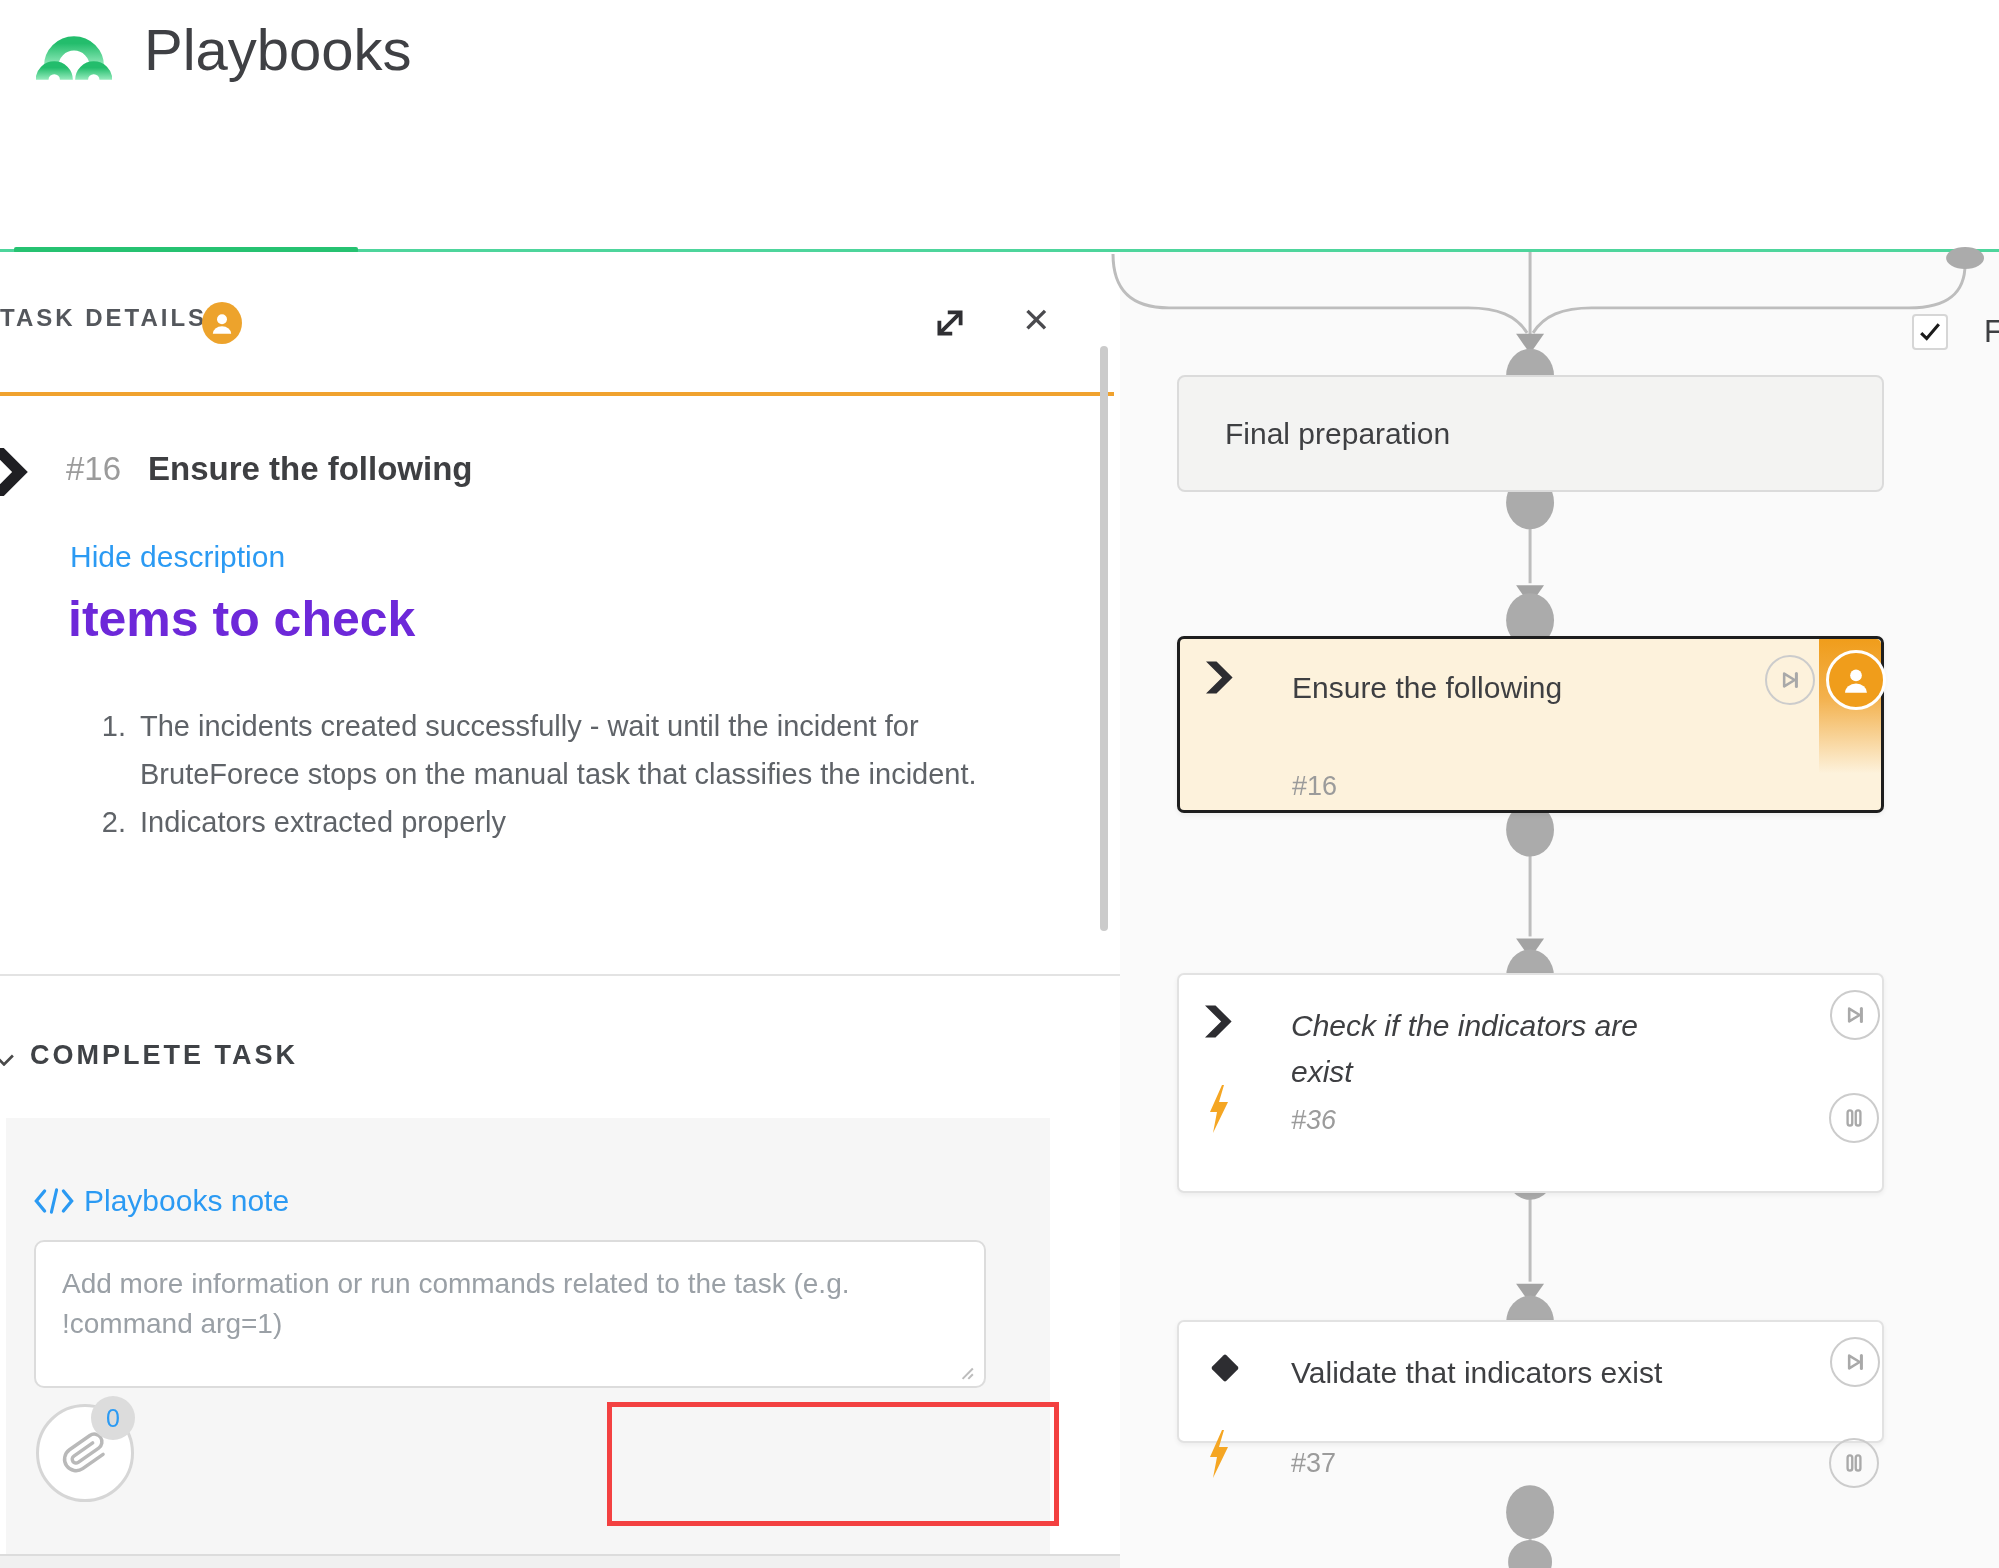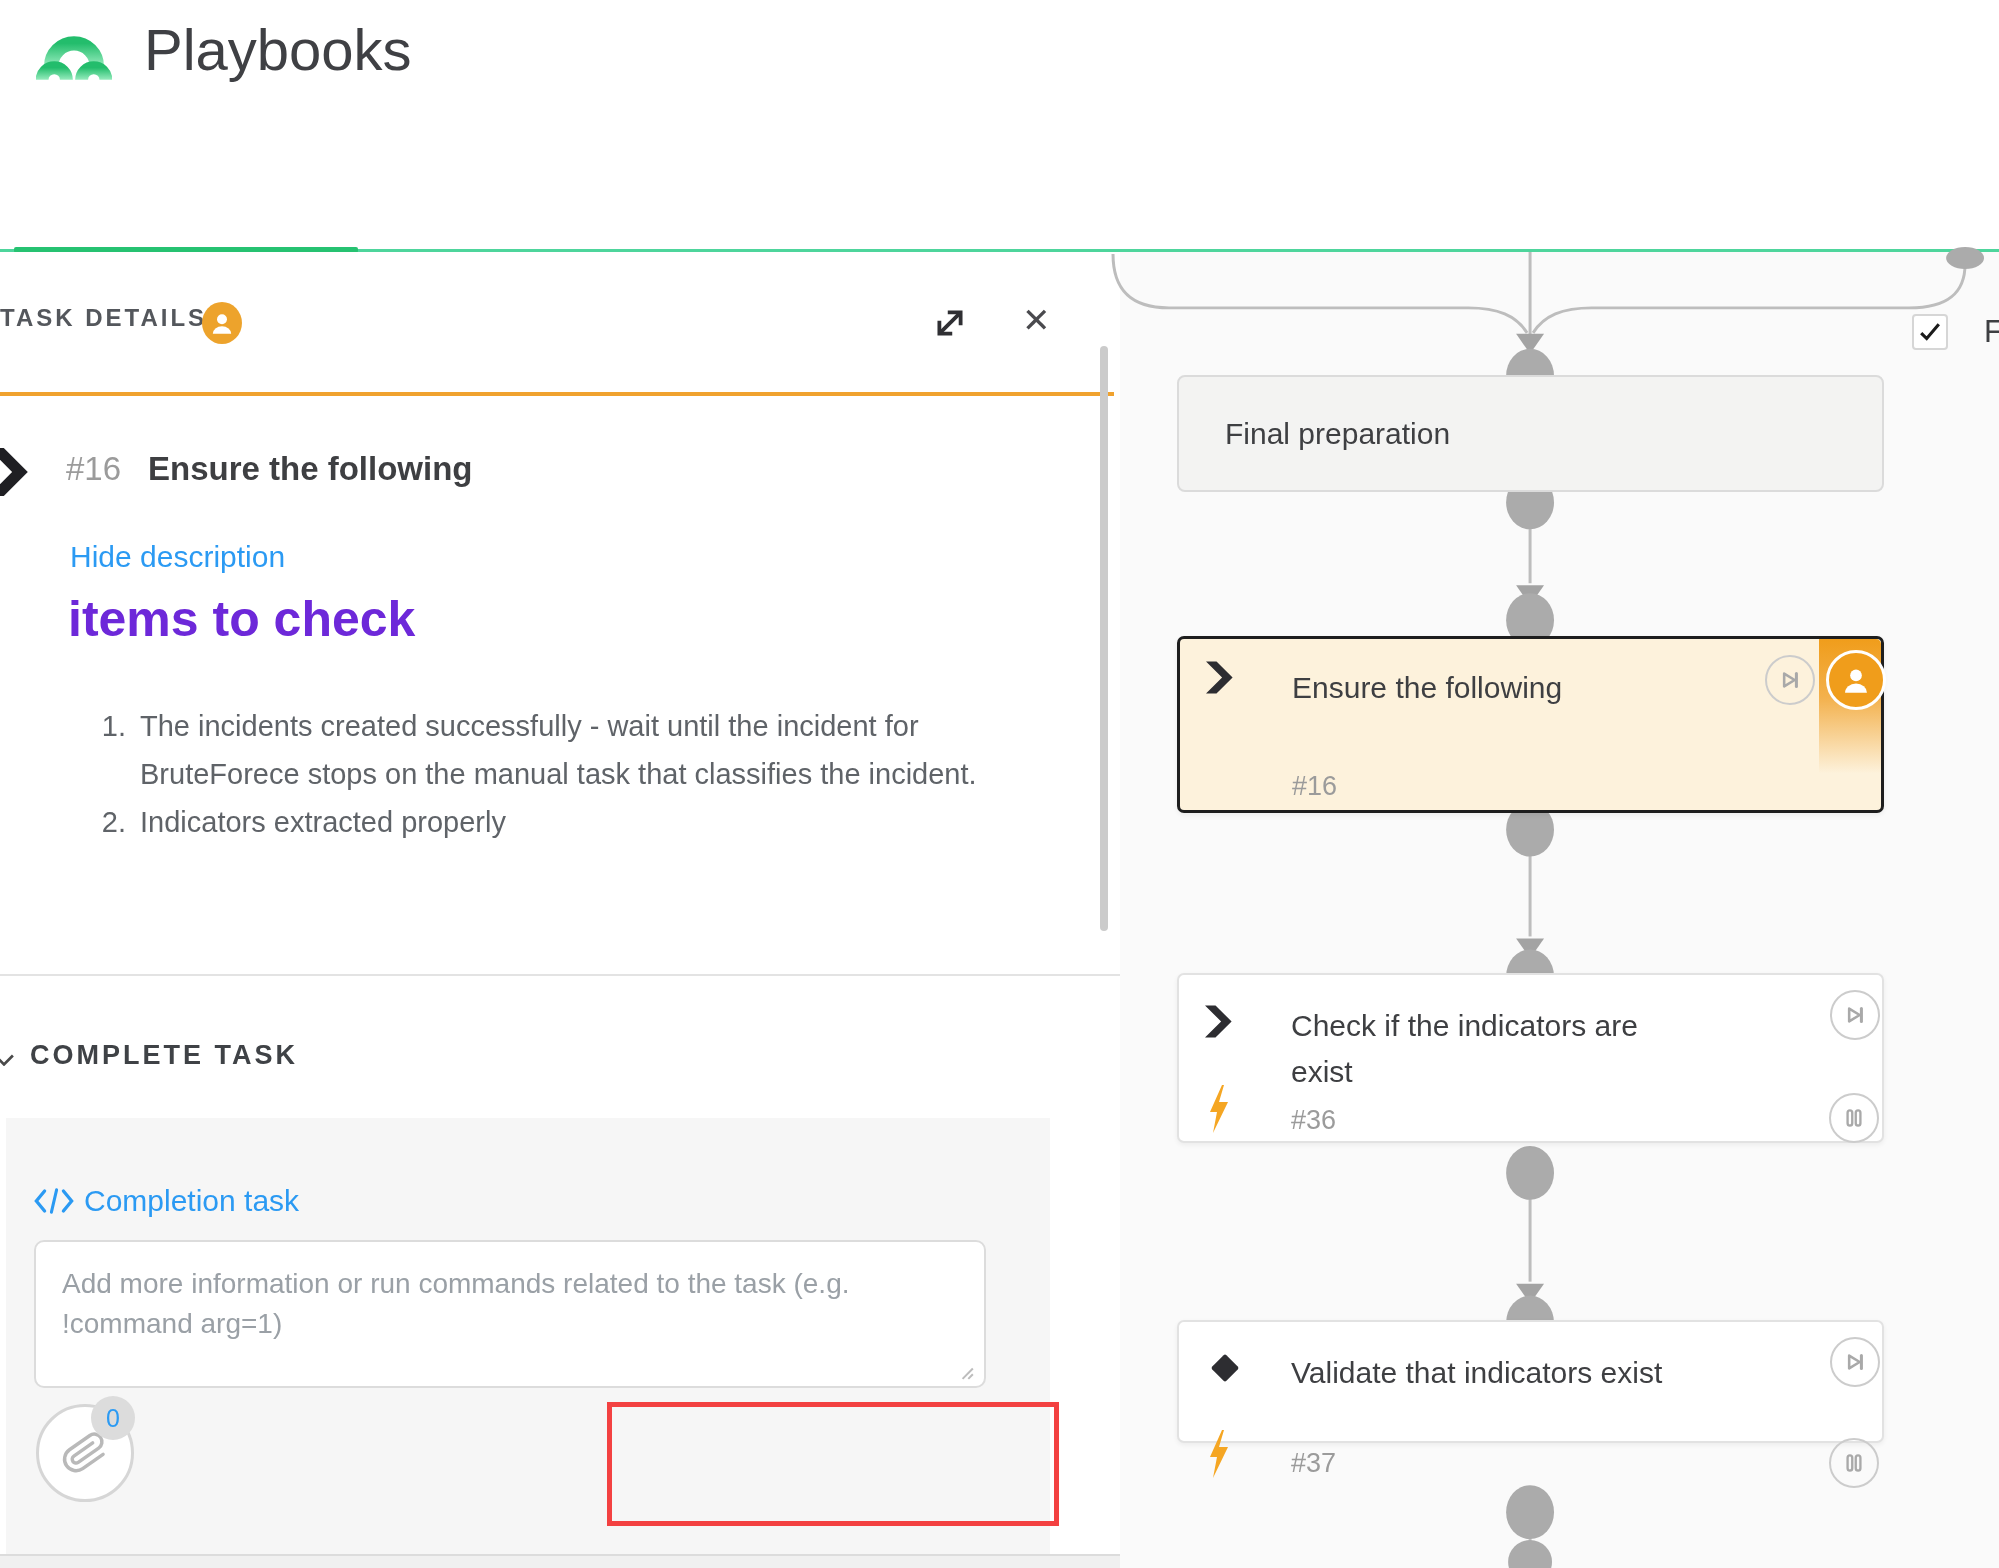--- a/index.html
+++ b/index.html
@@ -138,21 +138,21 @@
 
   <div class="abs form-bg" style="left:6px;top:866px;width:1044px;height:436px;"></div>
 
   <span class="abs" style="left:34px;top:934px;">
     <svg width="40" height="30" viewBox="0 0 34 24">
       <path d="M9 3.5 L2 12 L9 20.5" fill="none" stroke="#2b9af3" stroke-width="2.8" stroke-linecap="round"></path>
       <path d="M25 3.5 L32 12 L25 20.5" fill="none" stroke="#2b9af3" stroke-width="2.8" stroke-linecap="round"></path>
       <line x1="19.2" y1="2.5" x2="14.8" y2="21.5" stroke="#2b9af3" stroke-width="2.6" stroke-linecap="round"></line>
     </svg>
   </span>
-  <a class="abs link" style="left:84px;top:932px;">Completion task</a>
+  <a class="abs link" style="left:84px;top:932px;">Playbooks note</a>
 
   <textarea class="abs note-area" style="left: 34px; top: 988px;" placeholder="Add more information or run commands related to the task (e.g. !command arg=1)"></textarea>
   <span class="abs" style="left:958px;top:1112px;">
     <svg width="16" height="16" viewBox="0 0 14 14">
       <path d="M13 4 L4 13 M13 9 L9 13" stroke="#bdbdbd" stroke-width="1.8" fill="none"></path>
     </svg>
   </span>
 
   <span class="abs clip-btn" style="left:36px;top:1152px;">
     <span style="transform:rotate(10deg);display:flex;">
@@ -231,21 +231,21 @@
       </svg>
     </span>
     <span class="abs avatar-ring" style="left:646px;top:11px;">
       <svg width="32" height="32" viewBox="0 0 24 24">
         <circle cx="12" cy="8.6" r="4.4" fill="#fff"></circle>
         <path d="M3.8 21.5 a8.2 6.8 0 0 1 16.4 0 Z" fill="#fff"></path>
       </svg>
     </span>
   </div>
 
-  <div class="node" style="left:57px;top:721px;height:170px;">
+  <div class="node" style="left:57px;top:721px;height:220px;font-style:italic;">
     <span class="abs" style="left:26px;top:30px;">
       <svg width="28" height="33" viewBox="0 0 40 46">
           <polygon points="0,0 15,0 38,23 15,46 0,46 23,23" fill="#2d2d31"></polygon>
         </svg>
     </span>
     <span class="abs node-title" style="left:112px;top:28px;">Check if the indicators are
 exist</span>
     <span class="abs" style="left:28px;top:108px;">
       <svg width="24" height="52" viewBox="0 0 24 48">
           <polygon points="15,0 3,27 10,27 6,48 21,17 12,17 17,0" fill="#f5a623"></polygon>

